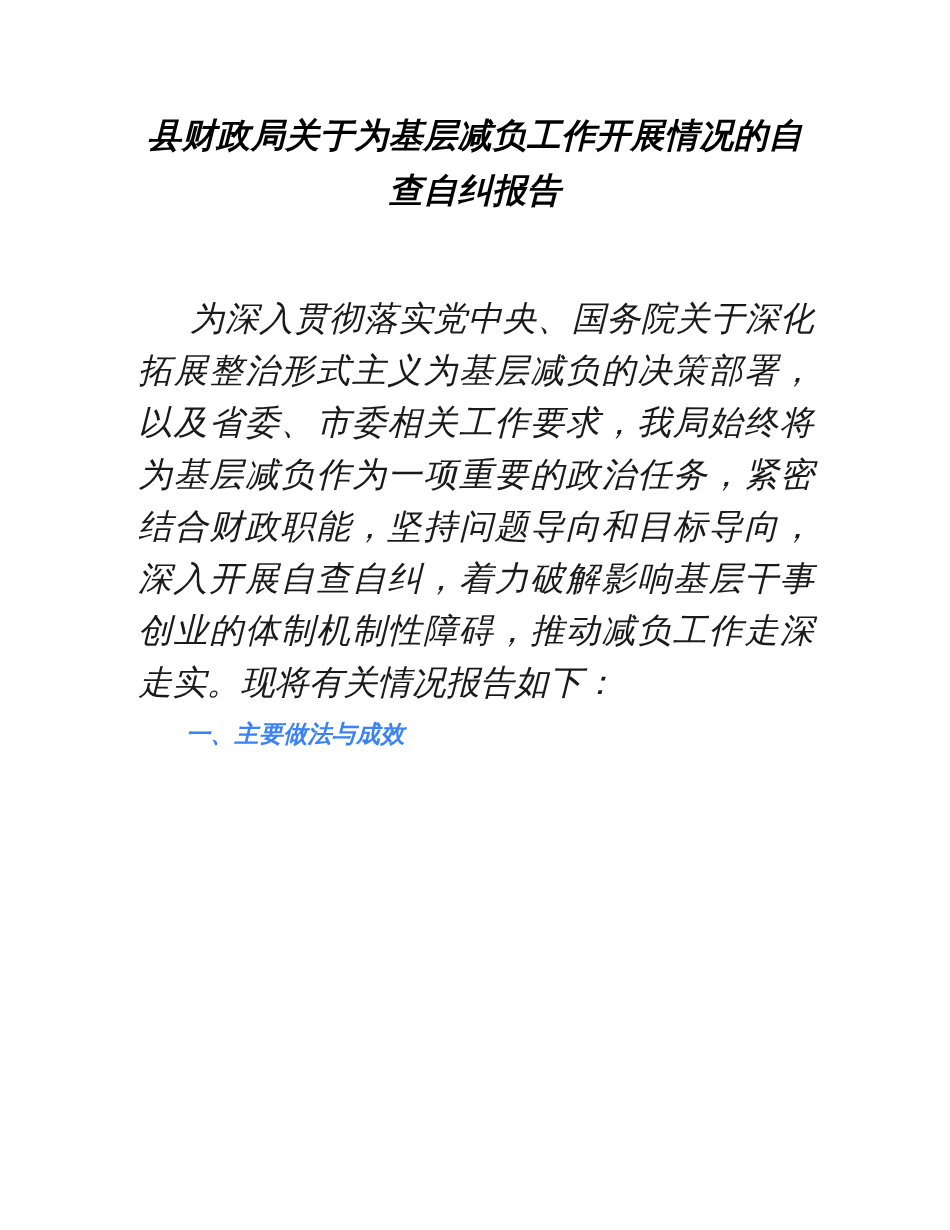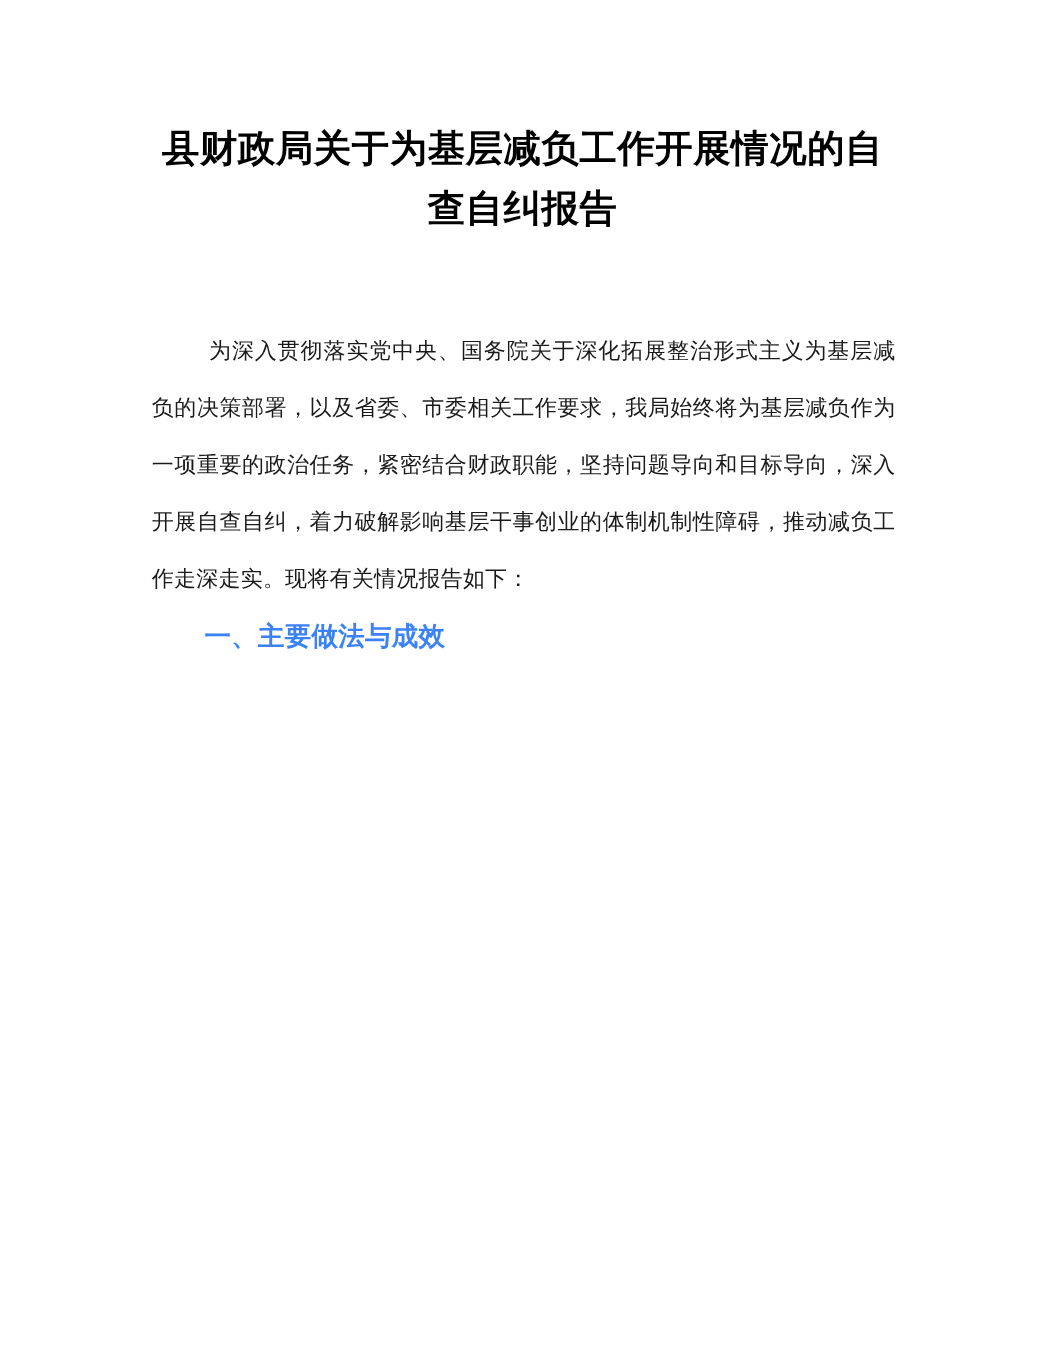--- a/index.html
+++ b/index.html
@@ -15,20 +15,21 @@
     color: #000000;
   }
 
   .page {
     position: relative;
     width: 950px;
     height: 1230px;
     background: #ffffff;
     box-sizing: border-box;
     overflow: hidden;
+    font-style: italic;
   }
 
   
   .doc-title {
     position: absolute;
     left: 138px;
     top: 108px;
     width: 674px;
     text-align: center;
     font-family: "DejaVu Sans", "Liberation Sans", sans-serif;
@@ -43,21 +44,21 @@
   
   .body-block {
     position: absolute;
     left: 138px;
     top: 292px;
     width: 676px;
   }
 
   .para {
     font-family: "DejaVu Serif", "Liberation Serif", serif;
-    font-size: 20px;
+    font-size: 34px;
     line-height: 52px;
     text-align: justify;
     text-align-last: left;
     text-justify: inter-character;
     text-indent: 52px;
     margin: 0;
     color: #1a1a1a;
     font-weight: 400;
     letter-spacing: 0.2px;
   }

